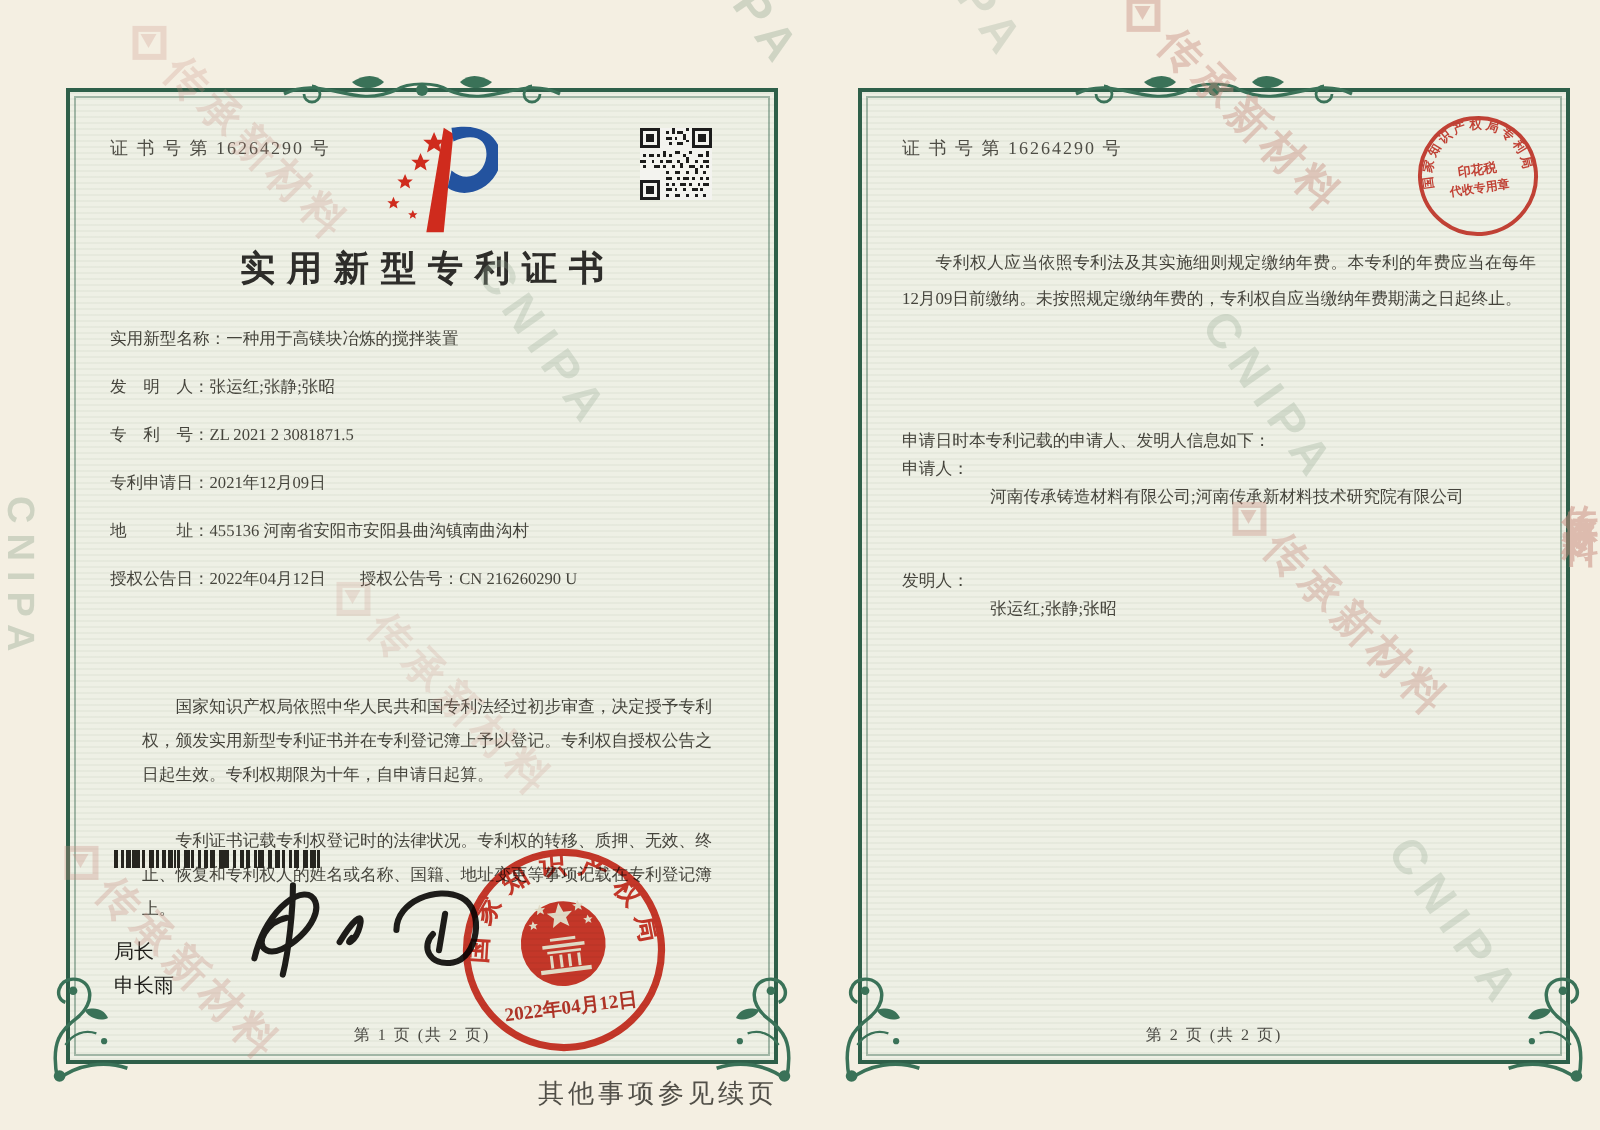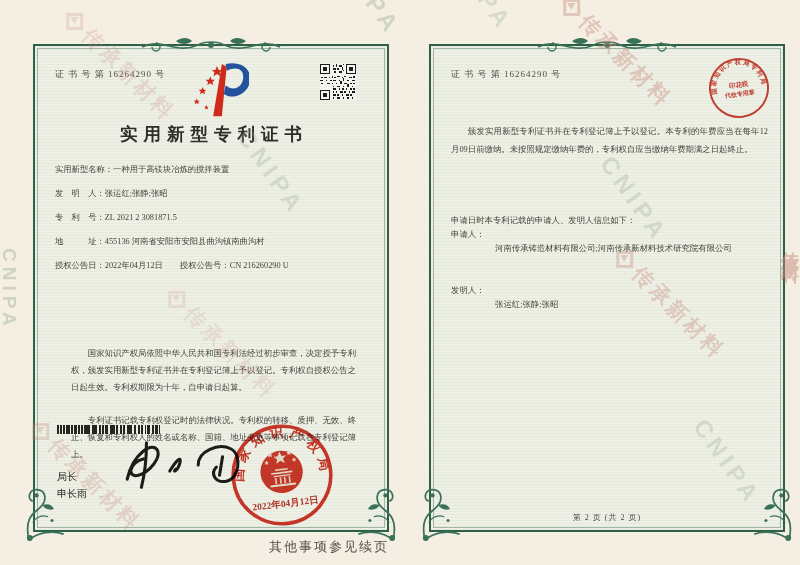--- a/index.html
+++ b/index.html
@@ -181,20 +181,21 @@
       </g>
     <path fill="#1c1c1c" d="M9 1h1v1h-1zM11 0h1v2h-1zM13 1h2v1h-2zM16 0h1v1h-1zM9 3h2v1h-2zM12 3h1v1h-1zM15 2h1v2h-1zM10 5h1v1h-1zM13 5h2v1h-2zM16 4h1v1h-1zM1 9h1v1h-1zM3 9h2v1h-2zM6 9h1v1h-1zM8 8h1v2h-1zM10 9h1v1h-1zM12 8h2v1h-2zM15 9h1v1h-1zM17 8h1v1h-1zM20 9h2v1h-2zM23 8h1v2h-1zM0 11h2v1h-2zM4 11h1v1h-1zM7 11h1v1h-1zM9 11h2v1h-2zM13 11h1v1h-1zM16 10h1v2h-1zM19 11h1v1h-1zM22 11h2v1h-2zM1 13h1v1h-1zM5 13h2v1h-2zM8 13h1v1h-1zM11 13h1v1h-1zM14 12h1v2h-1zM17 13h2v1h-2zM21 13h1v1h-1zM23 13h1v1h-1zM9 15h1v1h-1zM12 15h2v1h-2zM16 15h1v1h-1zM19 14h1v2h-1zM22 15h1v1h-1zM9 17h2v1h-2zM13 17h1v1h-1zM15 17h2v1h-2zM18 17h1v1h-1zM21 17h1v1h-1zM23 17h1v1h-1zM9 19h1v1h-1zM11 19h1v1h-1zM14 19h2v1h-2zM17 19h1v1h-1zM20 19h1v1h-1zM22 19h2v1h-2zM9 21h2v1h-2zM12 21h1v1h-1zM15 21h1v1h-1zM18 21h2v1h-2zM21 21h1v1h-1zM9 23h1v1h-1zM12 23h2v1h-2zM16 23h1v1h-1zM19 23h1v1h-1zM22 23h1v1h-1z"></path>
   </svg>
 
   <div class="title">实用新型专利证书</div>
 
   <div class="fields">
     <div class="frow"><span>实用新型名称：</span><span>一种用于高镁块冶炼的搅拌装置</span></div>
     <div class="frow"><span>发　明　人：</span><span>张运红;张静;张昭</span></div>
     <div class="frow"><span>专　利　号：</span><span>ZL 2021 2 3081871.5</span></div>
+    <div class="frow"><span>专利申请日：</span><span>2021年12月09日</span></div>
     <div class="frow"><span>地　　　址：</span><span>455136 河南省安阳市安阳县曲沟镇南曲沟村</span></div>
     <div class="frow pair">
       <span><span>授权公告日：</span><span>2022年04月12日</span></span>
       <span><span>授权公告号：</span><span>CN 216260290 U</span></span>
     </div>
   </div>
 
   <div class="paras">
     <p>国家知识产权局依照中华人民共和国专利法经过初步审查，决定授予专利权，颁发实用新型专利证书并在专利登记簿上予以登记。专利权自授权公告之日起生效。专利权期限为十年，自申请日起算。</p>
     <p>专利证书记载专利权登记时的法律状况。专利权的转移、质押、无效、终止、恢复和专利权人的姓名或名称、国籍、地址变更等事项记载在专利登记簿上。</p>
@@ -235,20 +236,21 @@
         <rect x="43" y="52" width="1.4" height="6"></rect>
           <rect x="47.5" y="52" width="1.4" height="6"></rect>
         <rect x="51.5" y="52" width="1.4" height="6"></rect>
           <rect x="56" y="52" width="1.4" height="6"></rect>
         <rect x="38" y="58.5" width="24" height="2"></rect>
       </g>
     </g>
     <text x="50" y="80" text-anchor="middle" font-size="9" font-weight="bold" fill="#b8281c">2022年04月12日</text>
   </svg>
 
+  <div class="page-no">第 1 页 (共 2 页)</div>
 </div>
 
 <div class="page p2">
   <div class="frame-inner"></div>
   <svg class="flourish" viewBox="0 0 150 26">
       <use href="#flourish-def"></use>
     </svg>
   <svg class="corner bl" viewBox="0 0 64 72">
       <use href="#corner-def"></use>
     </svg>
@@ -261,21 +263,21 @@
   <svg class="seal2" viewBox="0 0 64 64">
     <circle cx="32" cy="32" r="29" fill="none" stroke="#cc3226" stroke-width="2"></circle>
     <path id="arc2" d="M 10,38 A 23,23 0 1 1 54,38" fill="none"></path>
     <text fill="#cc3226" font-size="6.2" font-weight="bold" letter-spacing="1.6">
       <textPath href="#arc2" startOffset="3">国家知识产权局专利局</textPath>
     </text>
     <text x="32" y="31" text-anchor="middle" font-size="6.5" font-weight="bold" fill="#cc3226">印花税</text>
     <text x="32" y="40" text-anchor="middle" font-size="6" font-weight="bold" fill="#cc3226">代收专用章</text>
   </svg>
 
-  <p class="p2para">颁发实用新型专利证书并在专利登记簿上予以登记。本专利的年费应当在每年12月09日前缴纳。未按照规定缴纳年费的，专利权自应当缴纳年费期满之日起终止。</p>
+  <p class="p2para">专利权人应当依照专利法及其实施细则规定缴纳年费。本专利的年费应当在每年12月09日前缴纳。未按照规定缴纳年费的，专利权自应当缴纳年费期满之日起终止。</p>
 
   <div class="info">
     <div>申请日时本专利记载的申请人、发明人信息如下：</div>
     <div>申请人：</div>
     <div class="ind1">河南传承铸造材料有限公司;河南传承新材料技术研究院有限公司</div>
     <div class="gap">发明人：</div>
     <div class="ind1">张运红;张静;张昭</div>
   </div>
 
   <div class="page-no">第 2 页 (共 2 页)</div>

